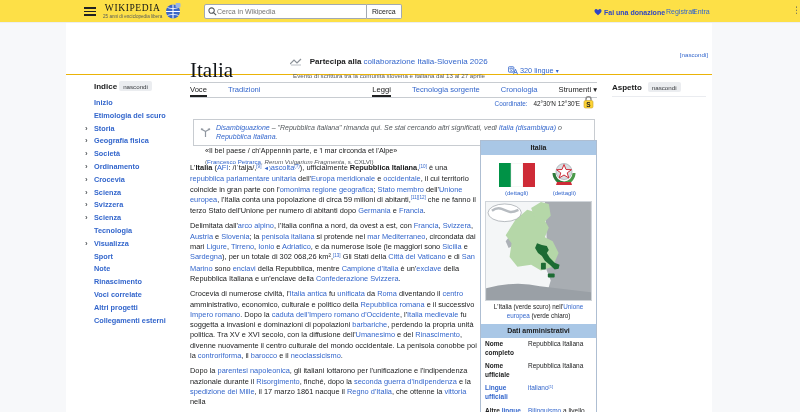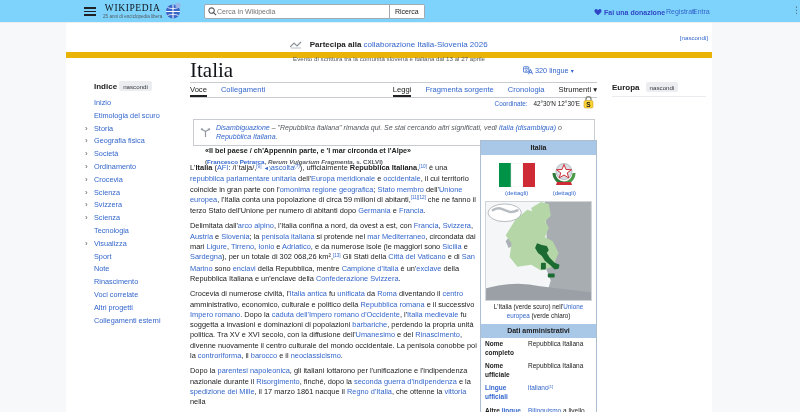--- a/index.html
+++ b/index.html
@@ -1,79 +1,79 @@
 <!DOCTYPE html>
 <html><head>
 <meta charset="utf-8">
 <style>
   * { box-sizing: border-box; margin: 0; padding: 0; }
   html,body { width:800px; height:412px; overflow:hidden; }
   body { font-family:"Liberation Sans", sans-serif; background:#f7f8fa; color:#202122; position:relative; }
   .abs { position:absolute; }
 
   
-  #topbar { left:0; top:0; width:800px; height:23px; background:#7dd3fc; border-bottom:1px solid #eceef1; z-index:5; }
+  #topbar { left:0; top:0; width:800px; height:23px; background:#fde047; border-bottom:1px solid #eceef1; z-index:5; }
   #hamburger { left:84px; top:7px; width:12px; height:9px; cursor:pointer; }
   #hamburger span { display:block; height:1.5px; background:#202122; margin-bottom:2px; }
   #logo { left:103px; top:3px; display:flex; align-items:center; gap:3px; }
   #logo-text-col { display:flex; flex-direction:column; align-items:center; }
   #logo-title { font-family:"Liberation Serif", serif; font-size:9.5px; letter-spacing:0.6px; color:#101418; }
   #logo-tagline { font-size:4.6px; color:#54595d; margin-top:1px; }
   #searchwrap { left:204px; top:4px; display:flex; }
-  #search-box { width:186px; height:15px; border:1px solid #a2a9b1; border-radius:2px 0 0 2px; display:flex; align-items:center; padding-left:3px; background:#fff; }
+  #search-box { width:163px; height:15px; border:1px solid #a2a9b1; border-radius:2px 0 0 2px; display:flex; align-items:center; padding-left:3px; background:#fff; }
   #search-box input { border:none; outline:none; font-size:7px; color:#202122; width:140px; background:transparent; font-family:"Liberation Sans",sans-serif; }
   #search-btn { height:15px; border:1px solid #a2a9b1; border-left:none; border-radius:0 2px 2px 0; background:#fff; font-size:7px; padding:0 5px; color:#202122; cursor:pointer; font-family:"Liberation Sans",sans-serif; }
   .hdr-link { font-size:7px; color:#3366cc; top:8px; cursor:pointer; white-space:nowrap; }
   #donate { left:594px; top:8px; display:flex; align-items:center; gap:2px; font-size:7px; color:#2f45c5; font-weight:bold; cursor:pointer; }
   #user-menu { left:792px; top:5px; font-size:9px; color:#54595d; cursor:pointer; }
 
   
   #content-bg { left:66px; top:23px; width:646px; height:389px; background:#fff; }
 
   
-  #banner { left:66px; top:30px; width:646px; height:28px; border-bottom:6px solid #eab308;text-decoration:underline; }
+  #banner { left:66px; top:47px; width:646px; height:28px; border-bottom:1px solid #eab308;text-decoration:underline; }
   #banner-center { position:absolute; left:0; top:3px; width:100%; text-align:center; }
   #banner-title { font-size:8px; }
   #banner-title .seg-b { font-weight:bold; }
   #banner-sub { font-size:6.2px; color:#54595d; margin-top:2px; }
   #banner-hide { position:absolute; right:4px; top:4px; font-size:6.2px; color:#3366cc; cursor:pointer; }
   #collab-icon { display:inline-block; vertical-align:-2px; margin-right:3px; }
 
   
   #toc { left:84px; top:81px; width:100px; }
   #toc-head { display:flex; align-items:center; gap:2px; margin-left:10px; margin-bottom:6px; }
   #toc-title { font-size:8px; font-weight:bold; }
   .pill { background:#ebedf0; border-radius:2px; font-size:6.2px; color:#36393d; padding:1.5px 4px; cursor:pointer; }
-  .toc-item { position:relative; padding-left:10px; font-size:7.3px; line-height:12.8px; color:#3366cc; cursor:pointer; white-space:nowrap; }
+  .toc-item { position:relative; padding-left:10px; font-size:7.3px; line-height:12.8px; color:#3366cc; cursor:pointer; white-space:nowrap;font-weight:bold; }
   .toc-item .chev { position:absolute; left:1px; top:0; color:#54595d; font-size:8px; }
 
   
   #page-title { left:190px; top:58px; font-family:"Liberation Serif", serif; font-size:21px; color:#101418; }
   #title-rule { left:190px; top:82px; width:407px; height:1px; background:#c8ccd1; }
-  #lang-btn { left:auto; right:215px; top:66px; display:flex; align-items:center; gap:2px; color:#3366cc; font-size:7.3px; cursor:pointer;margin-left:15px; }
+  #lang-btn { left:auto; right:215px; top:66px; display:flex; align-items:center; gap:2px; color:#3366cc; font-size:7.3px; cursor:pointer; }
   #tabs-row { left:190px; top:85px; width:407px; height:13px; border-bottom:1px solid #c8ccd1; display:flex; justify-content:space-between; font-size:7.6px; }
-  .tabset { display:flex; gap:14px; }
+  .tabset { display:flex; gap:21px; }
   .tab { padding-bottom:2px; color:#3366cc; cursor:pointer; white-space:nowrap; }
   .tab.active { color:#202122; border-bottom:2px solid #202122; }
   .tab.dark { color:#202122; }
   #aspetto { left:612px; top:82px; width:94px; }
   #aspetto-head { display:flex; align-items:center; gap:6px; padding-bottom:4px; border-bottom:1px solid #eaecf0; }
   #aspetto-title { font-size:8px; font-weight:bold; }
 
   
   #coords { left:190px; top:100px; width:390px; text-align:right; font-size:6.4px; }
   #coords .lbl { color:#3366cc; cursor:pointer; }
   #coords .val { color:#202122; margin-left:4px; }
   #lock { left:583px; top:95px; }
 
   
   #disambig { left:193px; top:119px; width:402px; min-height:25px; border:1px solid #c8ccd1; background:#fff; display:flex; gap:4px; padding:3px 5px; font-size:7px; font-style:italic; color:#54595d; line-height:9.4px; align-items:center; }
 
   
-  #quote { left:205px; top:146px; width:280px; font-size:7.2px; line-height:9.5px;font-weight:bold; }
+  #quote { left:205px; top:146px; width:280px; font-size:7.2px; line-height:9.5px; }
   #quote-attr { font-size:6.2px; color:#54595d; margin-top:1px; }
 
   
   #paragraphs { left:190px; top:163px; width:289px; font-size:7.4px; line-height:10.3px; }
   #paragraphs p { margin-bottom:5px; }
 
   .seg-b { font-weight:bold; }
   .seg-l { color:#3366cc; cursor:pointer; }
   .seg-bl { color:#3366cc; font-weight:bold; cursor:pointer; }
   .seg-i { font-style:italic; }
@@ -187,33 +187,33 @@
     <path d="M6.5 9.5 L9 3.5 L11.5 9.5 M7.5 7.5h3" stroke="#3366cc" stroke-width="1" fill="none"></path>
   </svg>
   <span>320 lingue</span>
   <span style="font-size:6px;">▾</span>
 </div>
 <div id="title-rule" class="abs"></div>
 
 <div id="tabs-row" class="abs">
   <div class="tabset">
       <span class="tab active">Voce</span>
-      <span class="tab">Collegamenti</span>
+      <span class="tab">Tradizioni</span>
     </div>
   <div class="tabset">
       <span class="tab active">Leggi</span>
-      <span class="tab">Fragmenta sorgente</span>
+      <span class="tab">Tecnologia sorgente</span>
       <span class="tab">Cronologia</span>
       <span class="tab dark">Strumenti ▾</span>
     </div>
 </div>
 
 <div id="aspetto" class="abs">
   <div id="aspetto-head">
-    <span id="aspetto-title">Europa</span>
+    <span id="aspetto-title">Aspetto</span>
     <span class="pill">nascondi</span>
   </div>
 </div>
 
 <div id="coords" class="abs">
   <span class="lbl">Coordinate:</span>
   <span class="val">42°30′N 12°30′E</span>
 </div>
 <div id="lock" class="abs">
   <svg width="11" height="14" viewBox="0 0 11 14">

